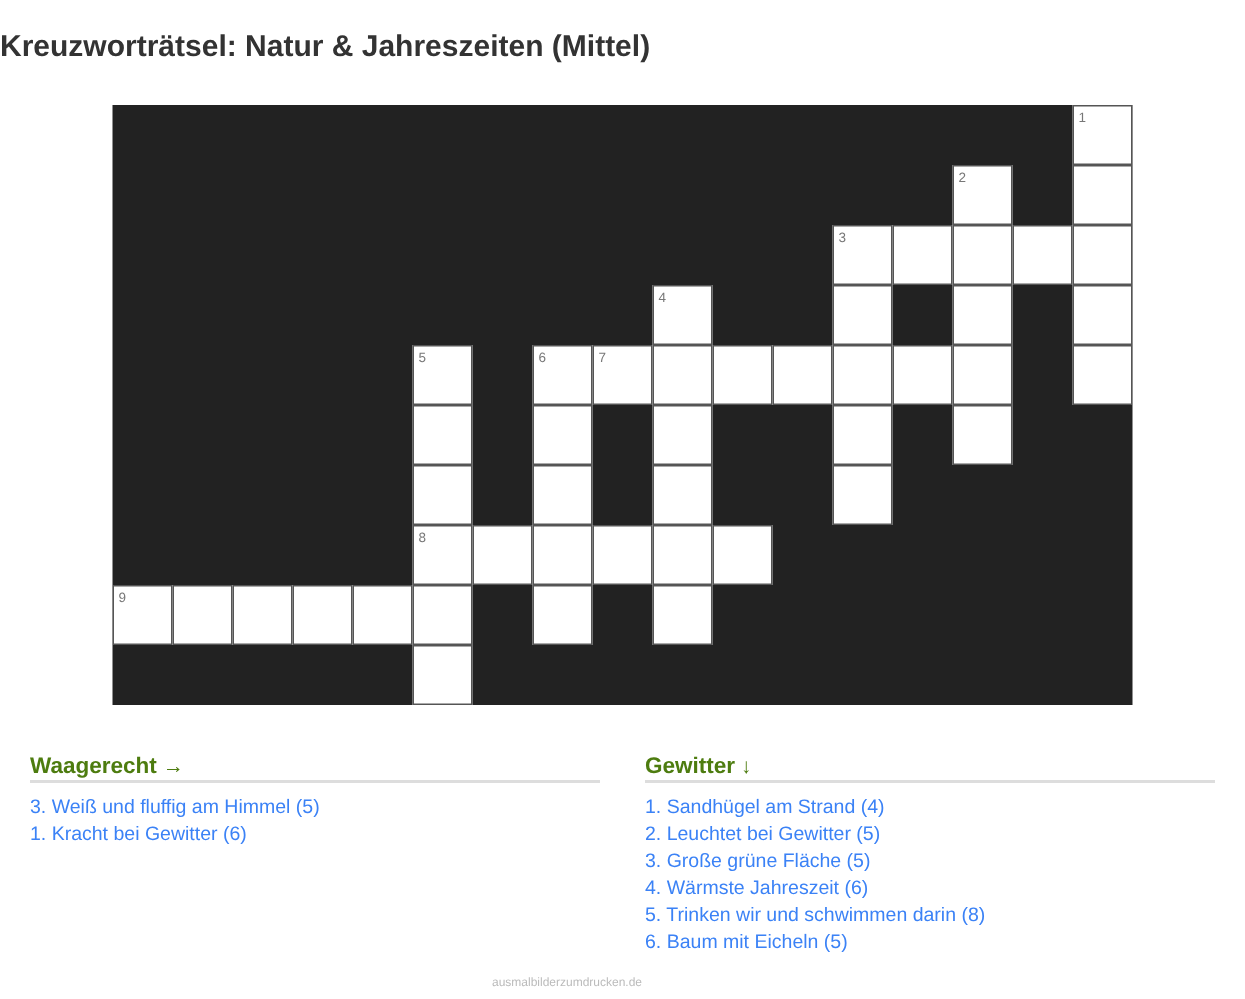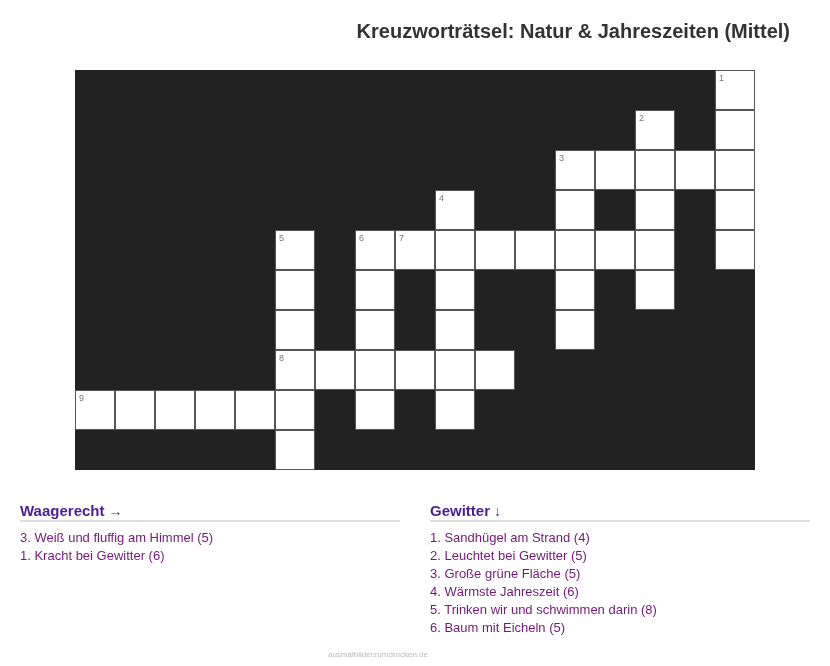--- a/index.html
+++ b/index.html
@@ -1,25 +1,25 @@
 <!DOCTYPE html>
 <html><head>
 <meta charset="utf-8">
 <style>
   html, body { margin:0; padding:0; background:#ffffff; }
   body { width:830px; height:666px; position:relative; overflow:hidden; font-family:"Liberation Sans", sans-serif; color:#333; }
-  .title { position:absolute; left:0; top:20px; width:790px; text-align:right; font-size:20px; font-weight:bold; color:#333; }
+  .title { position:absolute; left:0; top:20px; width:790px; text-align:left; font-size:20px; font-weight:bold; color:#333; }
   .grid { position:absolute; left:75px; top:70px; width:680px; height:400px; background:#222222; }
   .cell { position:absolute; width:40px; height:40px; box-sizing:border-box; background:#ffffff; border:1.5px solid #555; }
   .cell .num { position:absolute; left:3px; top:2px; font-size:9px; color:#777; }
   .clues { position:absolute; top:502px; width:380px; }
-  .clues h3 { margin:0; font-size:15px; font-weight:bold; color:#4c1d95; padding-bottom:1px; border-bottom:2px solid #ddd; }
+  .clues h3 { margin:0; font-size:15px; font-weight:bold; color:#4d7c0f; padding-bottom:1px; border-bottom:2px solid #ddd; }
   .clues h3 .arrow { font-weight:normal; font-size:14px; margin-left:4px; }
   .clues ul { list-style:none; margin:7px 0 0 0; padding:0; }
-  .clues li { font-size:13px; line-height:18px; color:#701a75; }
+  .clues li { font-size:13px; line-height:18px; color:#3b82f6; }
   .footer { position:absolute; left:0; top:650px; width:756px; text-align:center; font-size:8px; color:#bbb; }
 </style>
 </head>
 <body>
 
 <div class="title">Kreuzworträtsel: Natur &amp; Jahreszeiten (Mittel)</div>
 
 <div class="grid" id="grid">
     <div class="cell" style="left: 640px; top: 0px;">
       <span class="num">1</span>

